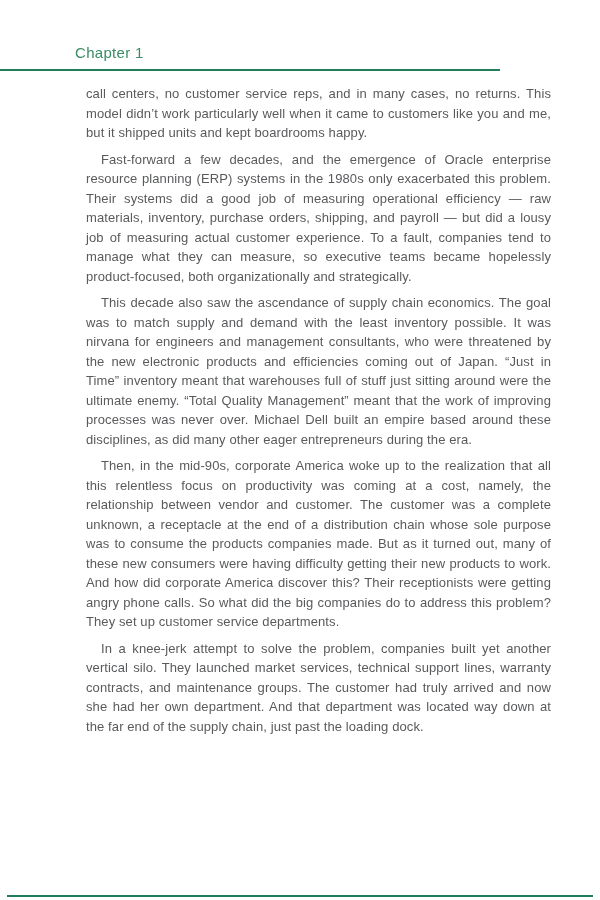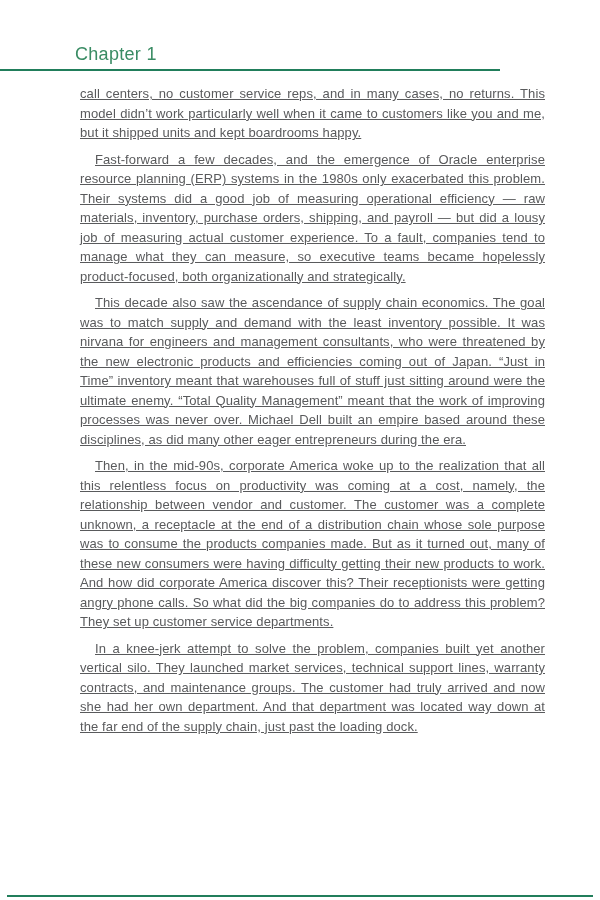--- a/index.html
+++ b/index.html
@@ -12,21 +12,21 @@
     width: 600px;
     height: 900px;
     background: #ffffff;
     overflow: hidden;
     font-family: "Liberation Sans", "DejaVu Sans", sans-serif;
   }
   .chapter-label {
     position: absolute;
     left: 75px;
     top: 44px;
-    font-size: 18px;
+    font-size: 15px;
     letter-spacing: 0.3px;
     color: #3a8c64;
   }
   .rule-top {
     position: absolute;
     left: 0;
     top: 69px;
     width: 500px;
     height: 2px;
     background: #217e5b;
@@ -34,29 +34,28 @@
   .rule-bottom {
     position: absolute;
     left: 7px;
     right: 7px;
     bottom: 3px;
     height: 2px;
     background: #217e5b;
   }
   .body-text {
     position: absolute;
-    left: 80px;
+    left: 86px;
     top: 84px;
     width: 465px;
     color: #595a5c;
     font-size: 13px;
     line-height: 19.5px;
     text-align: justify;
     letter-spacing: 0.1px;
-    text-decoration: underline;
   }
   .body-text p {
     margin: 0 0 7px 0;
   }
   .body-text p.indented {
     text-indent: 15px;
   }
 </style>
 </head>
 <body>

